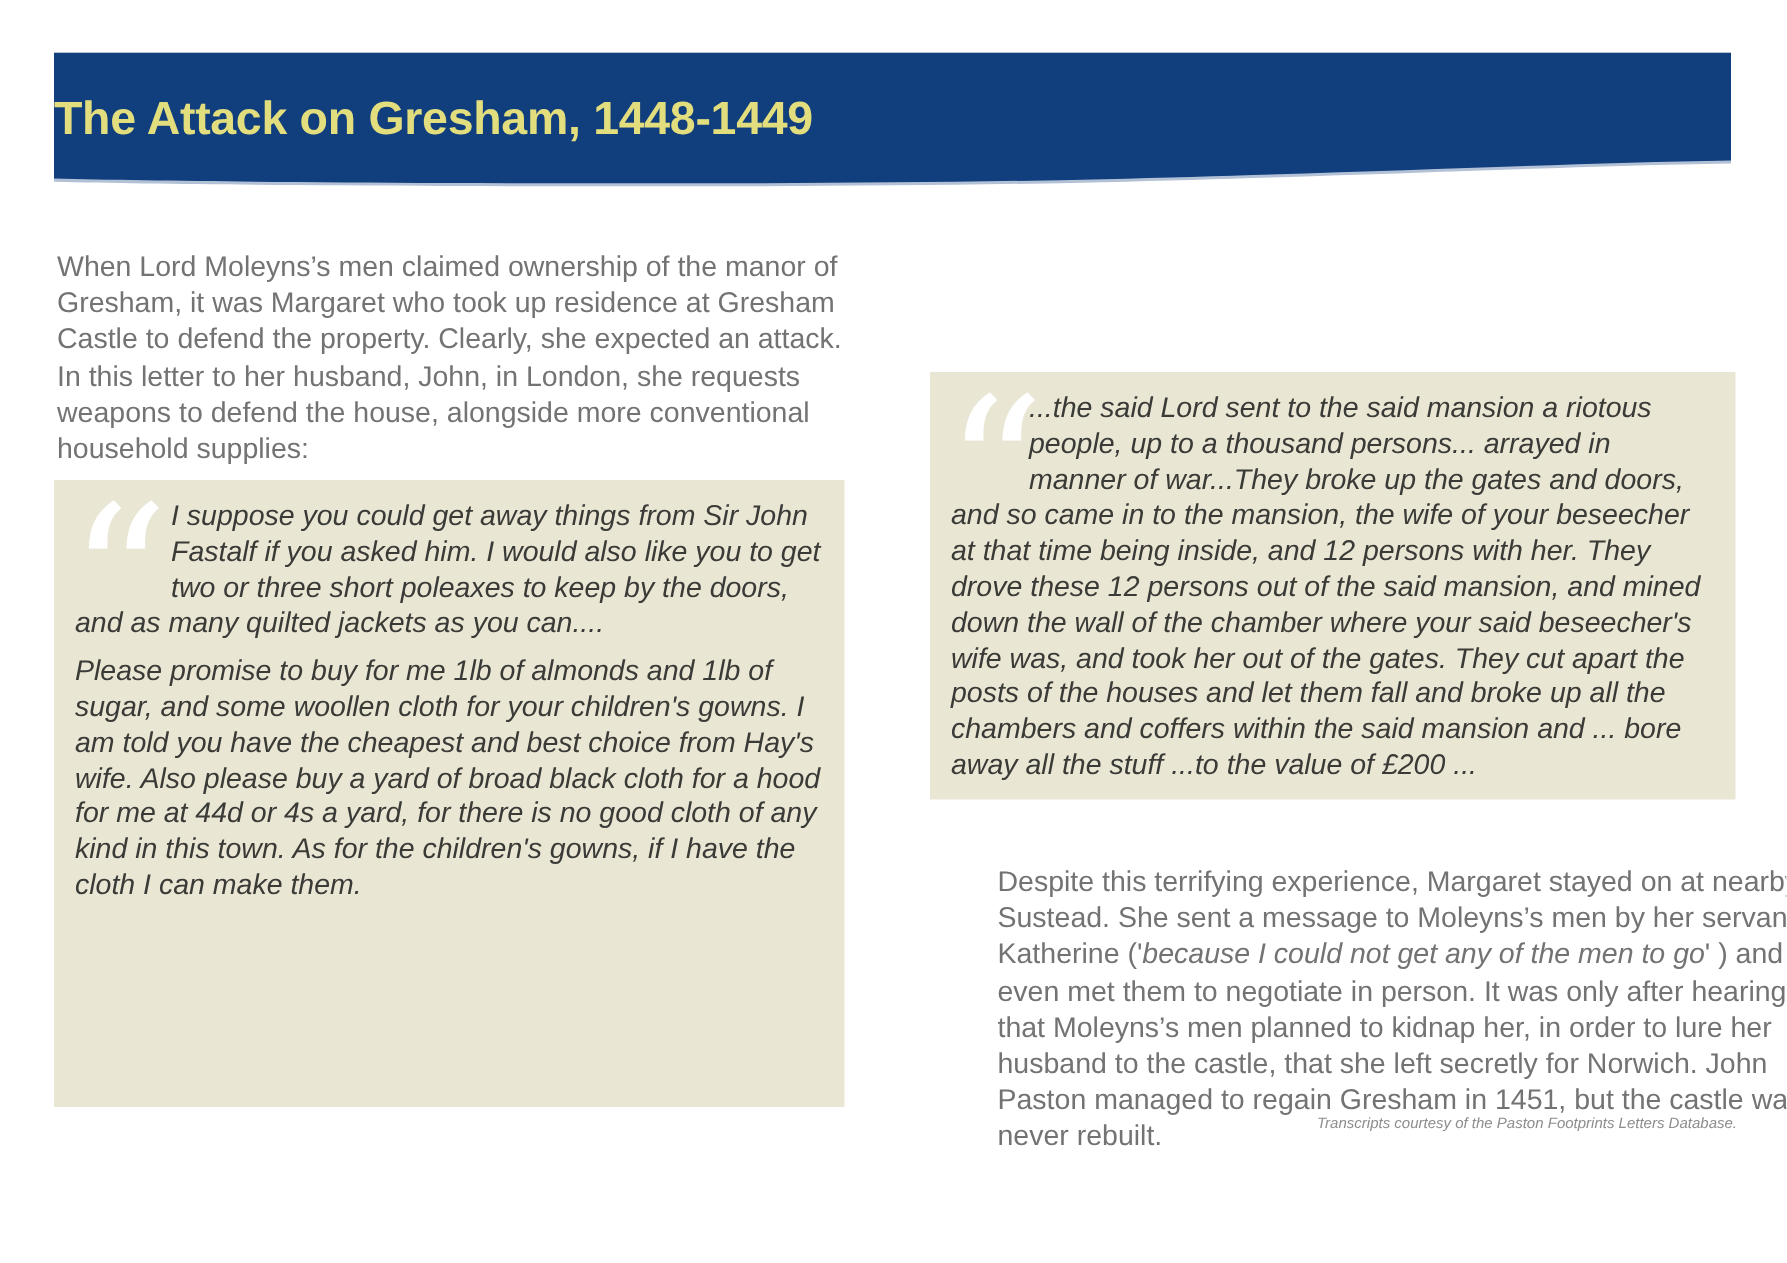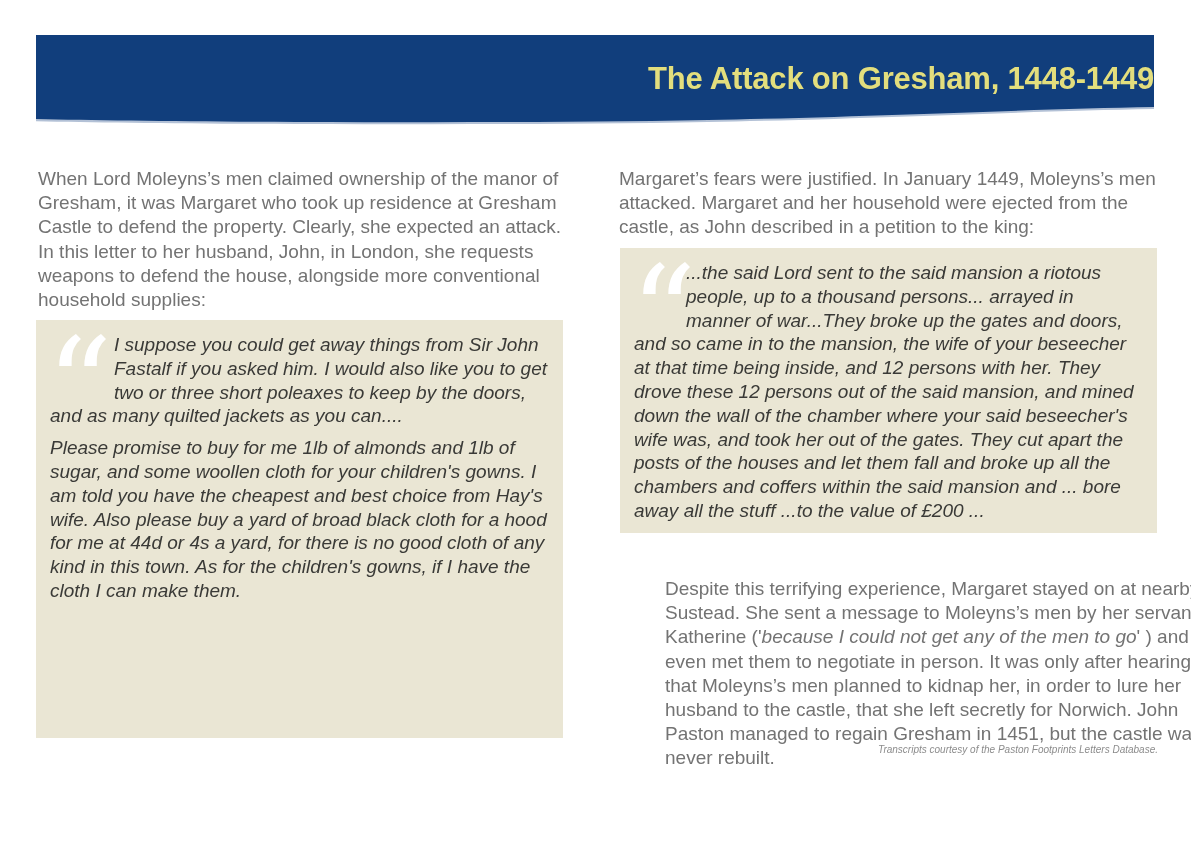--- a/index.html
+++ b/index.html
@@ -5,21 +5,21 @@
   html,body { margin:0; padding:0; background:#ffffff; }
   .slide {
     position:relative; width:1191px; height:842px; background:#ffffff;
     font-family:"Liberation Sans", sans-serif; overflow:hidden;
   }
 
   
   .banner { position:absolute; left:36px; top:35px; width:1118px; height:92px; }
   .banner svg { position:absolute; left:0; top:0; }
   .banner-title {
-    position:absolute; left:16px; right:0; top:26px; text-align:right;
+    position:absolute; left:0; right:0; top:26px; text-align:left;
     font-size:31px; font-weight:bold; color:#e3de7d; letter-spacing:-0.2px;
   }
 
   
   .intro, .closing {
     position:absolute; color:#737373; font-size:19px; line-height:24.2px;
   }
   #intro-left  { left:38px;  top:148px; width:528px; }
   #intro-right { left:619px; top:148px; width:542px; }
   .closing { left:621px; top:558px; width:542px;margin-left:44px; }
@@ -64,21 +64,20 @@
 
   <p class="intro" id="intro-left">When Lord Moleyns’s men claimed ownership of the manor of  Gresham, it was Margaret who took up residence at Gresham Castle to defend the property. Clearly, she expected an attack. In this letter to her husband, John, in London, she requests weapons to defend the house, alongside more conventional household supplies:</p>
 
   <div class="qbox" id="qbox-left">
     <span class="qmark">“</span>
     <span class="qspace qspace-left"></span>
     <p>I suppose you could get away things from Sir John Fastalf if you asked him. I would also like you to get two or three short poleaxes to keep by the doors, and as many quilted jackets as you can....</p>
     <p>Please promise to buy for me 1lb of almonds and 1lb of sugar, and some woollen cloth for your children's gowns. I am told you have the cheapest and best choice from Hay's wife. Also please buy a yard of broad black cloth for a hood for me at 44d or 4s a yard, for there is no good cloth of any kind in this town. As for the children's gowns, if I have the cloth I can make them.</p>
   </div>
 
-  <p class="intro" id="intro-right">Margaret’s fears were justified. In January 1449, Moleyns’s men attacked. Margaret and her household were ejected from the castle, as John described in a petition to the king:</p>
 
   <div class="qbox" id="qbox-right">
     <span class="qmark">“</span>
     <span class="qspace qspace-right"></span>
     <p>...the said Lord sent to the said mansion a riotous people, up to a thousand persons... arrayed in manner of war...They broke up the gates and doors, and so came in to the mansion, the wife of your beseecher at that time being inside, and 12 persons with her. They drove these 12 persons out of the said mansion, and mined down the wall of the chamber where your said beseecher's wife was, and took her out of the gates. They cut apart the posts of the houses and let them fall and broke up all the chambers and coffers within the said mansion and ... bore away all the stuff ...to the value of £200 ...</p>
   </div>
 
   <p class="closing"><span>Despite this terrifying experience, Margaret stayed on at nearby Sustead. She sent a message to Moleyns’s men by her servant, Katherine ('</span><span class="inline-italic">because I could not get any of the men to go</span><span>' ) and even met them to negotiate in person. It was only after hearing that Moleyns’s men planned to kidnap her, in order to lure her husband to the castle, that she left secretly for Norwich.  John Paston managed to regain Gresham in 1451, but the castle was never rebuilt.</span></p>
 
   <div class="attribution">Transcripts courtesy of the Paston  Footprints Letters Database.</div>

